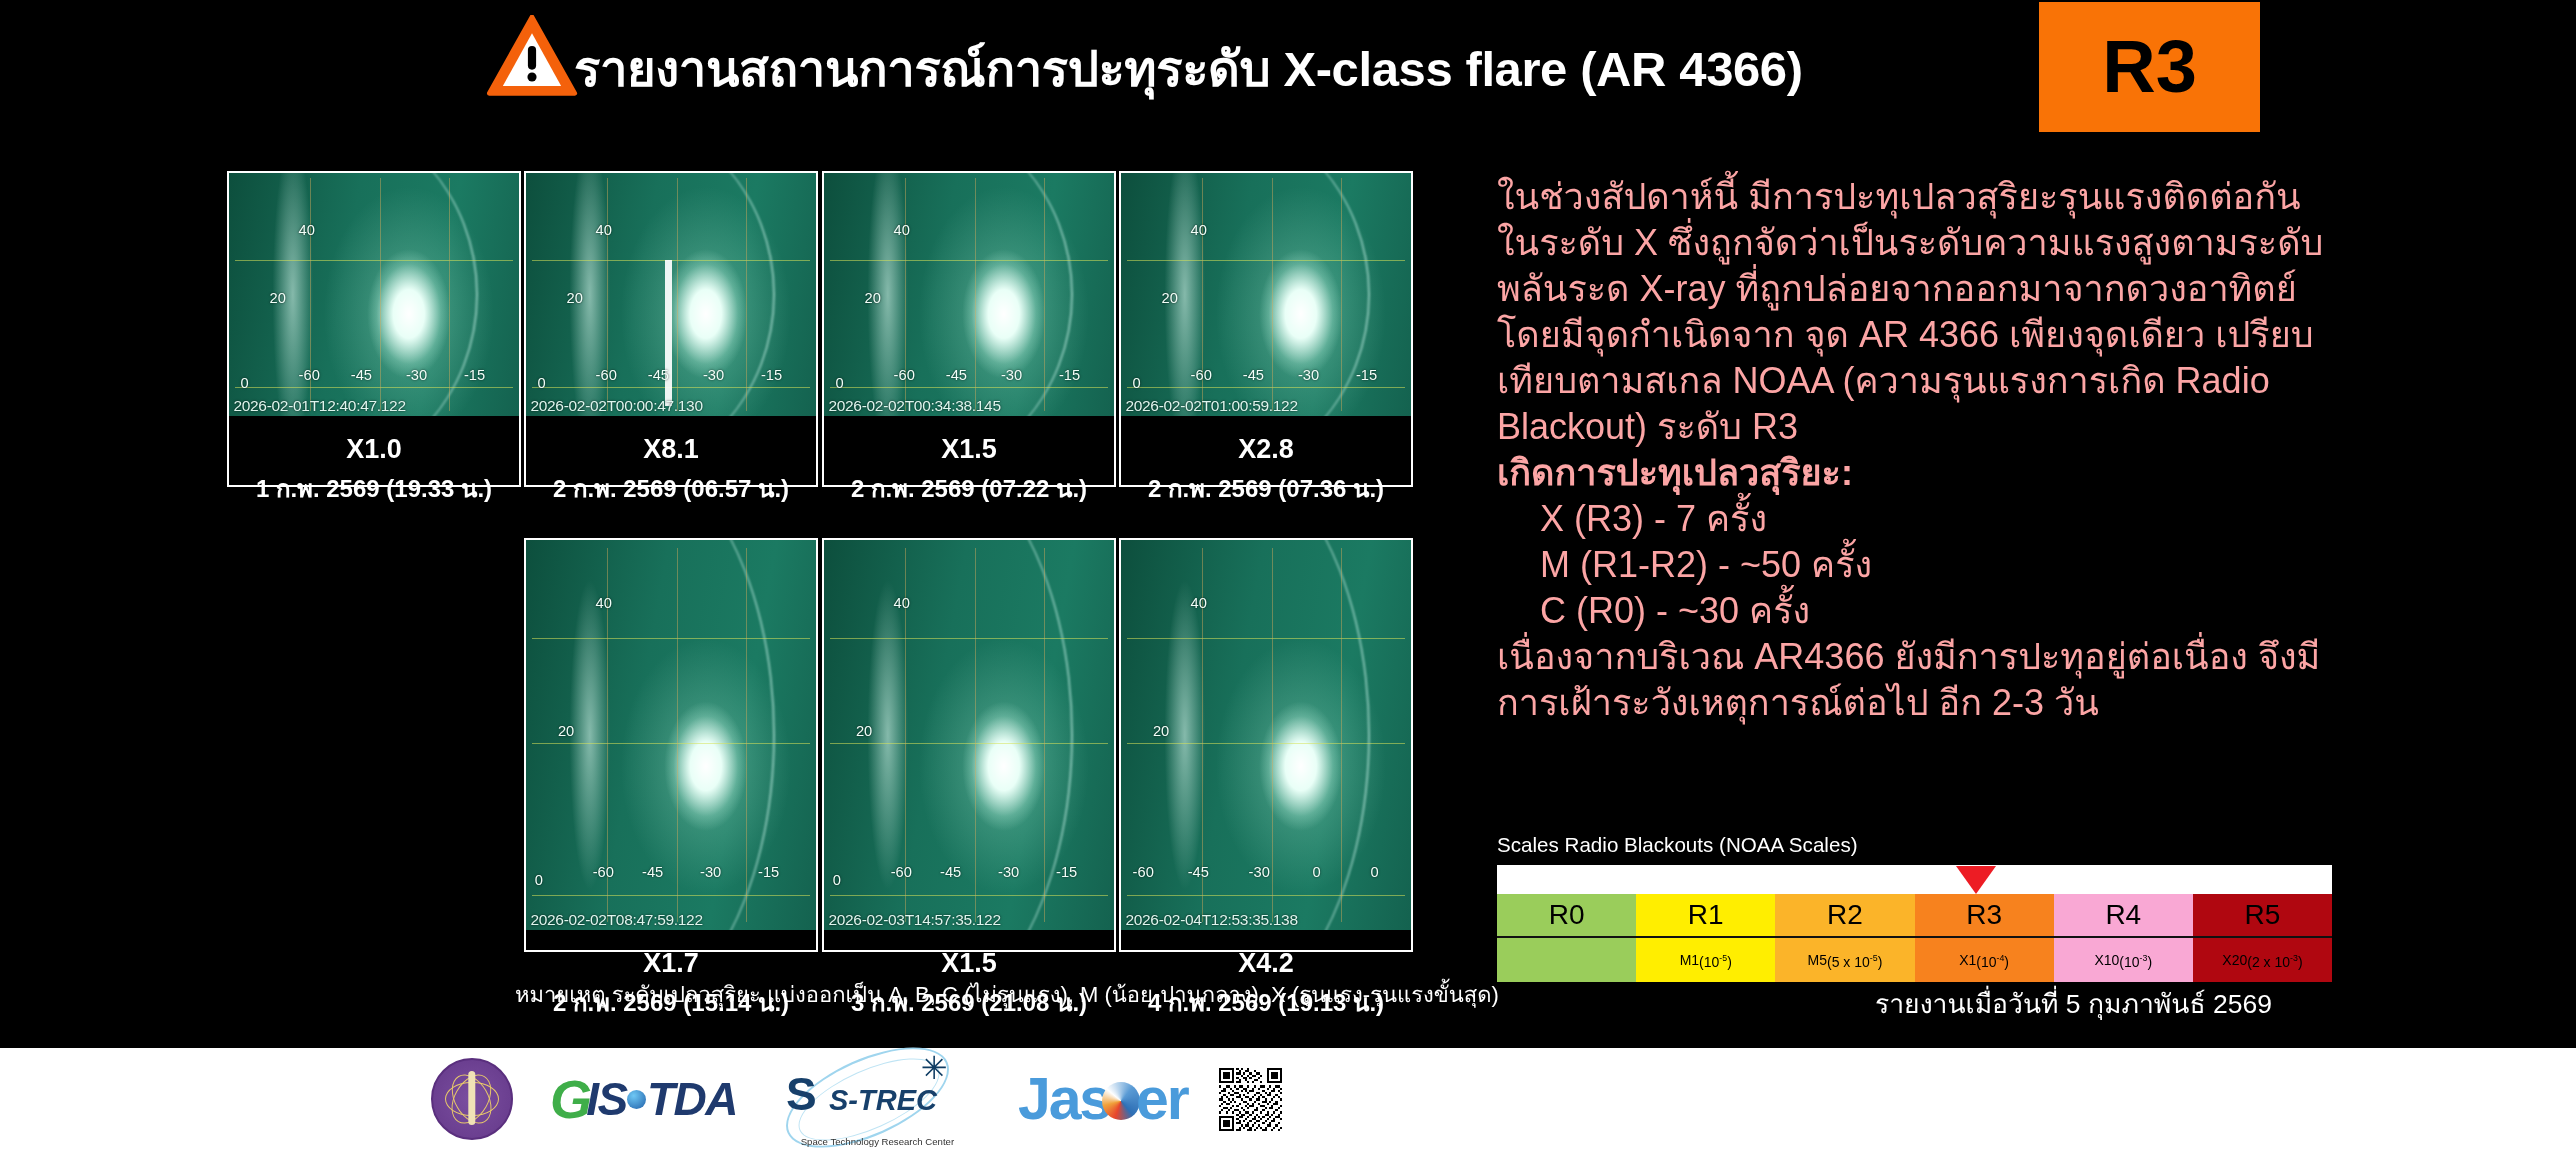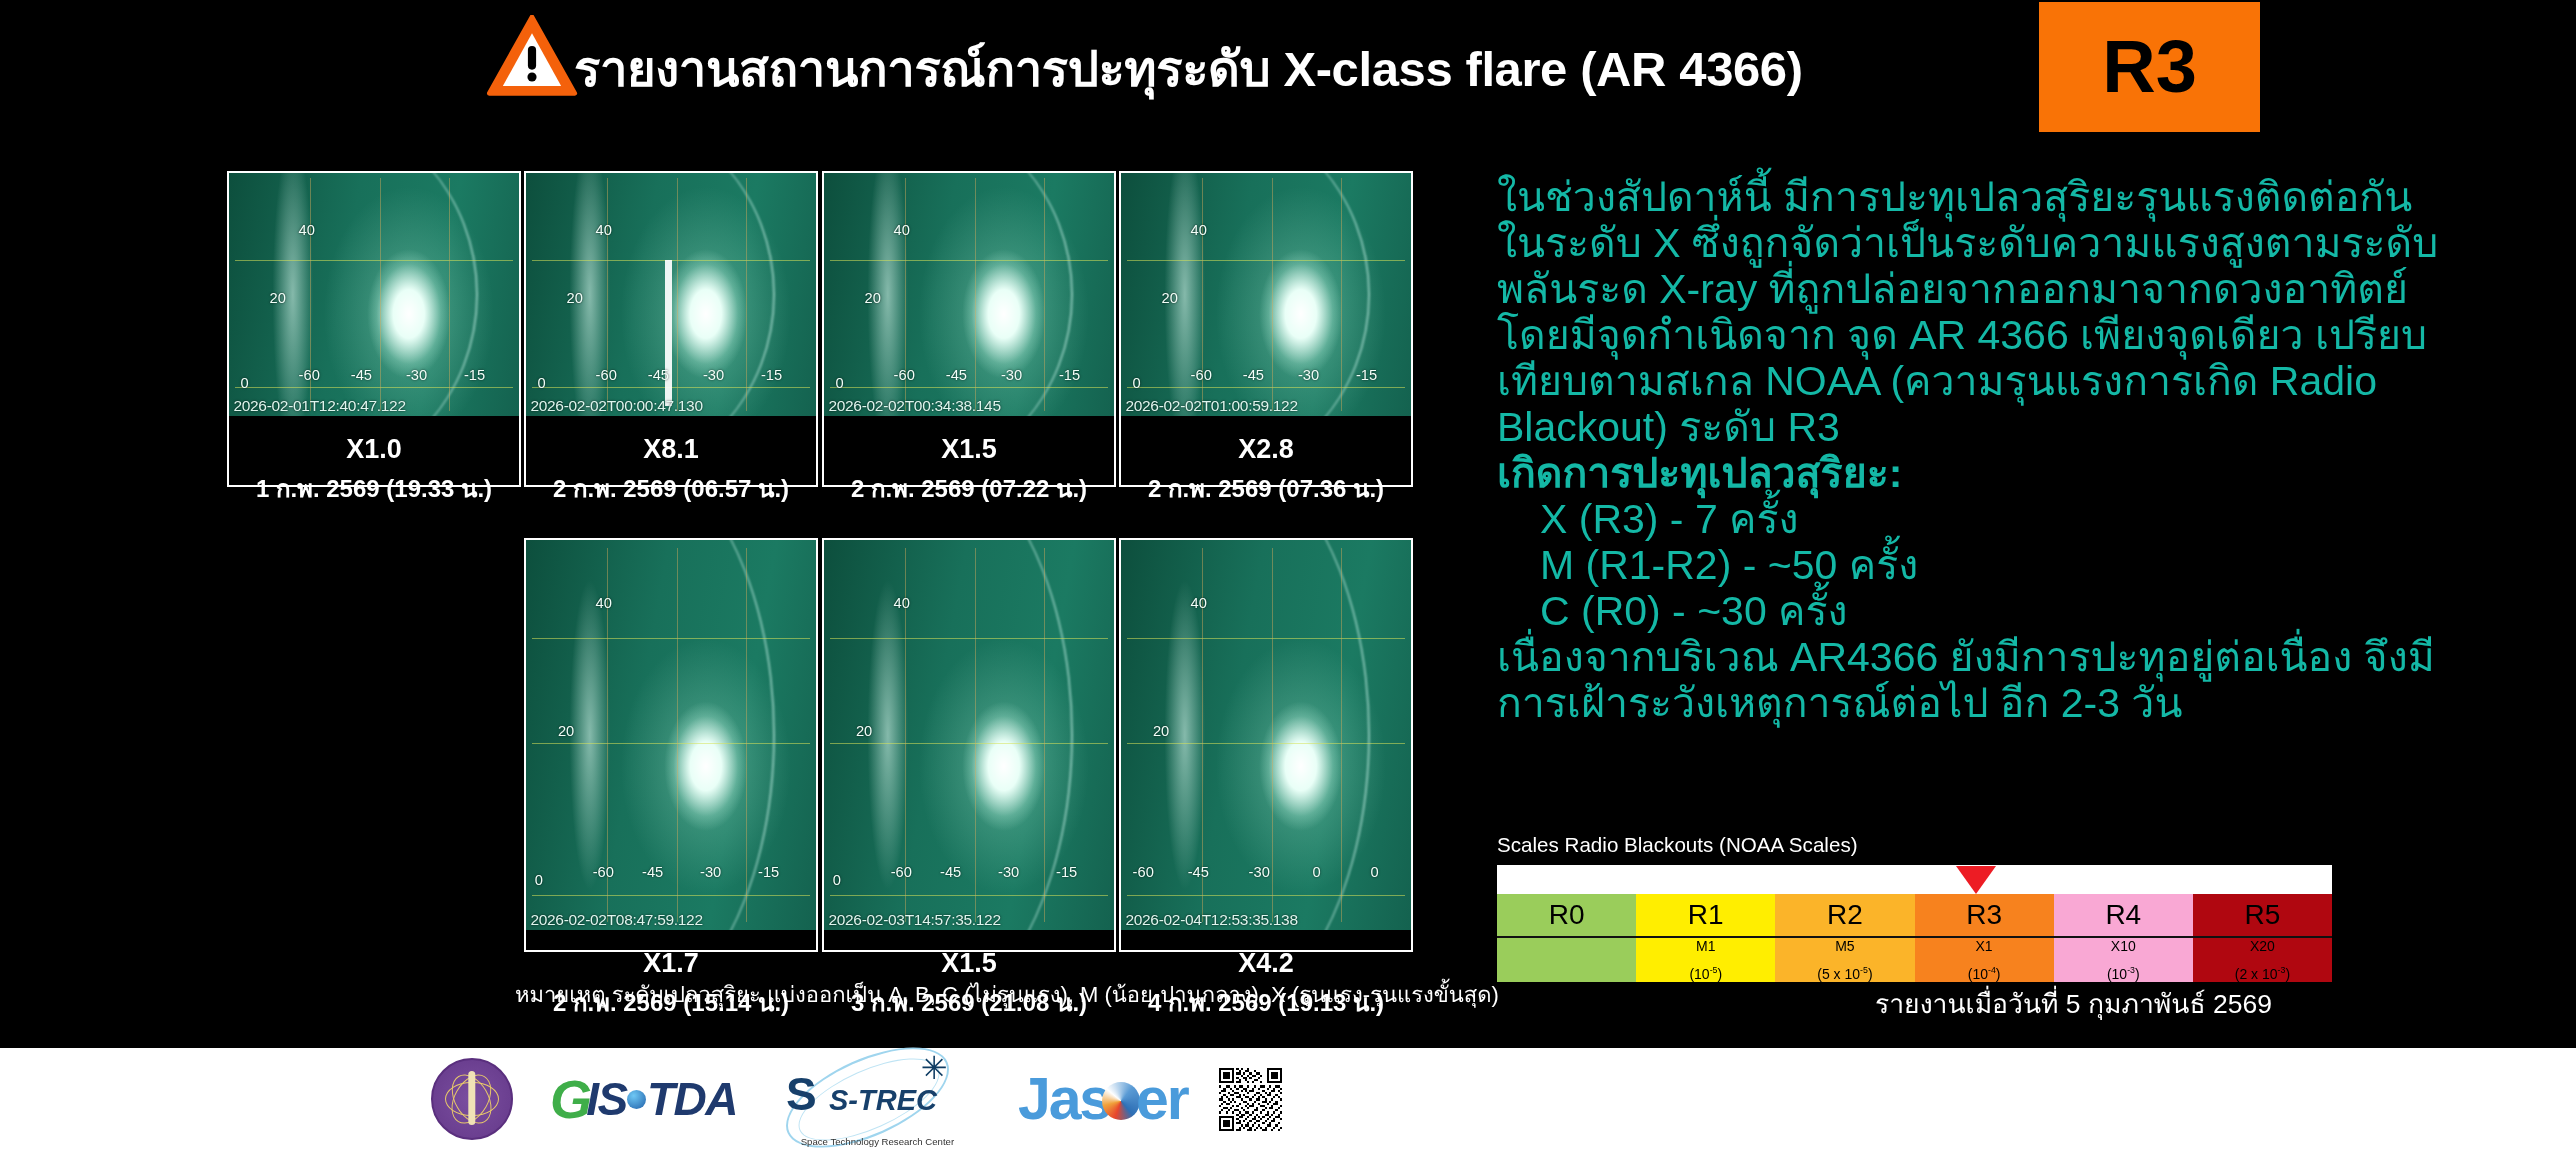--- a/index.html
+++ b/index.html
@@ -82,21 +82,21 @@
     font-weight: bold;
   }
   .cap .cls { display:block; font-size: 27px; line-height: 41px; margin-top: 10px; }
   .cap .dt  { display:block; font-size: 24px; line-height: 37px; white-space: nowrap; }
 
   
   .right-col {
     position: absolute; left: 1497px; top: 174px; width: 868px;
   }
   .body-line {
-    color: #14b8a6; font-size: 41px; line-height: 46px; white-space: nowrap;
+    color: #fca5a5; font-size: 36px; line-height: 46px; white-space: nowrap;
   }
   .body-line.b { font-weight: bold; }
   .indent { padding-left: 43px; }
 
   
   .scale-block { position: absolute; left: 1497px; top: 830px; width: 835px; }
   .scale-title { color:#fff; font-size: 20.6px; line-height: 29px; margin-bottom: 5.9px; }
   .scale-barwrap { position: relative; width: 835px; }
   .scale-pointerband { position: relative; height: 29px; background:#fff; }
   .pointer {
@@ -106,21 +106,21 @@
     border-right: 20px solid transparent;
     border-top: 28px solid #ED1C24;
   }
   .scale-row { display: flex; width: 835px; }
   .scale-seg { flex: 1; position: relative; }
   .seg-top {
     height: 44px; display:flex; align-items:center; justify-content:center;
     font-size: 28px; color:#000; border-bottom: 2.2px solid #111;
   }
   .seg-bot {
-    height: 44px; display:flex; flex-direction:column; align-items:center; justify-content:space-between;
+    height: 44px; display:flex; flex-direction:row; align-items:center; justify-content:center;
     font-size: 14px; color:#000; line-height: 16px; border-radius: 13px;
   }
   .seg-bot sup { font-size: 8.8px; }
 
   
   .note {
     position: absolute; left: 515px; top: 977px;
     color: #fff; font-size: 22px; white-space: nowrap;
   }
   .report-date {

